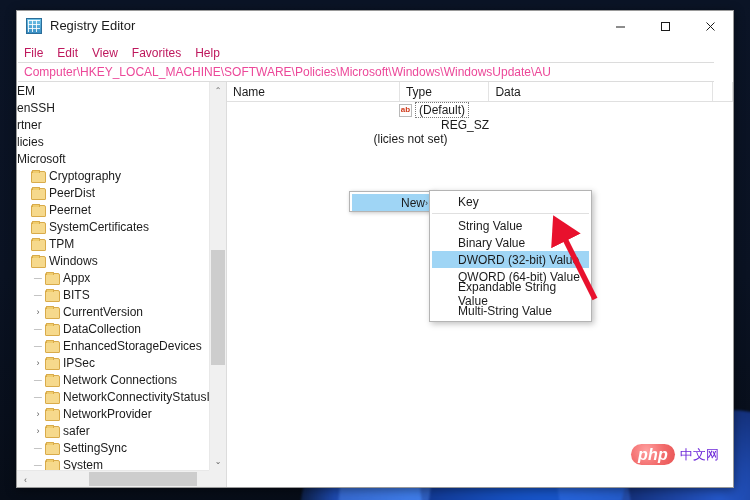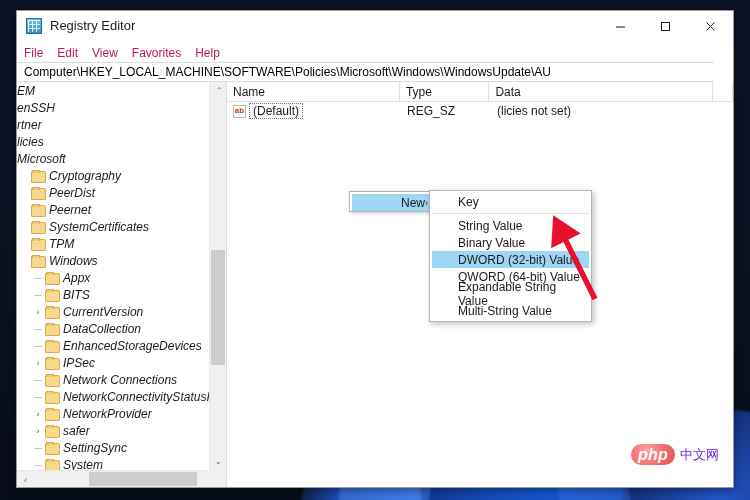--- a/index.html
+++ b/index.html
@@ -105,36 +105,35 @@
 
   
   .addressbar {
     height: 20px; flex: 0 0 20px;
     margin: 0 19px 0 1px;
     border-top: 1px solid #dcdcdc;
     border-bottom: 1px solid #dcdcdc;
     background: #ffffff;
     display: flex; align-items: center;
     padding-left: 6px;
-    font-size: 12px; color: #000000;
+    font-size: 12px; color: #ec4899;
     white-space: nowrap; overflow: hidden;
   }
 
   
   .panes { flex: 1 1 auto; display: flex; min-height: 0; background:#fff; }
 
   
   .treepane {
     width: 210px; flex: 0 0 210px;
     border-right: 1px solid #dcdcdc;
     display: flex; flex-direction: column;
     position: relative;
     background: #ffffff;
     overflow: hidden;
-    font-style: italic;
   }
   .tree-scrollarea {
     flex: 1 1 auto; position: relative; overflow: hidden;
   }
   .tree-list {
     position: absolute;
     left: -22px; top: 0; right: 0;
     width: 214px;
   }
   .tnode {
@@ -219,21 +218,21 @@
     font-size: 12px; color: #1b1b1b;
   }
   .lv-header .hcell {
     display: flex; align-items: center;
     padding-left: 6px;
     border-right: 1px solid #e3e3e3;
     position: relative;
   }
   .lv-row {
     height: 18px; display: flex; align-items: center;
-    font-size: 12px; color: #1b1b1b;
+    font-size: 12px; color: #1b1b1b; flex-direction: column;
   }
   .lv-row .cell { padding-left: 6px; display:flex; align-items:center; }
   .ab-icon {
     width: 13px; height: 13px; flex: 0 0 13px;
     margin-right: 4px;
     border: 1px solid #b9b9b9; background: #fdfdfd;
     display: flex; align-items: center; justify-content: center;
     font-size: 8px; font-weight: bold; color: #d03a1b;
     font-family: "Liberation Sans", sans-serif;
     line-height: 1;

